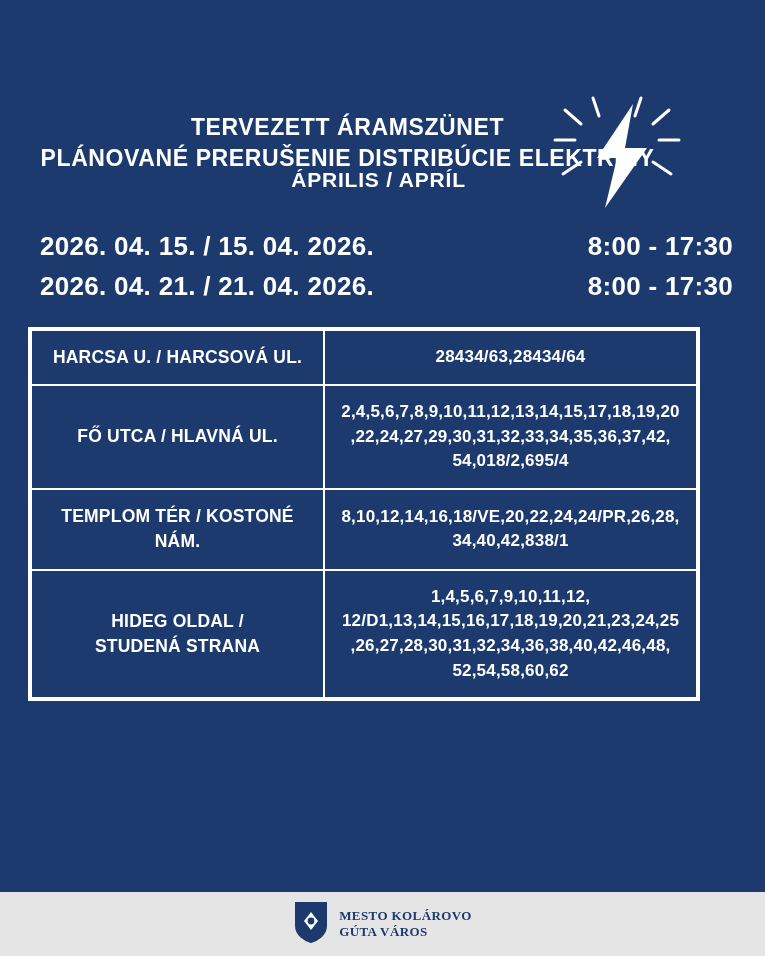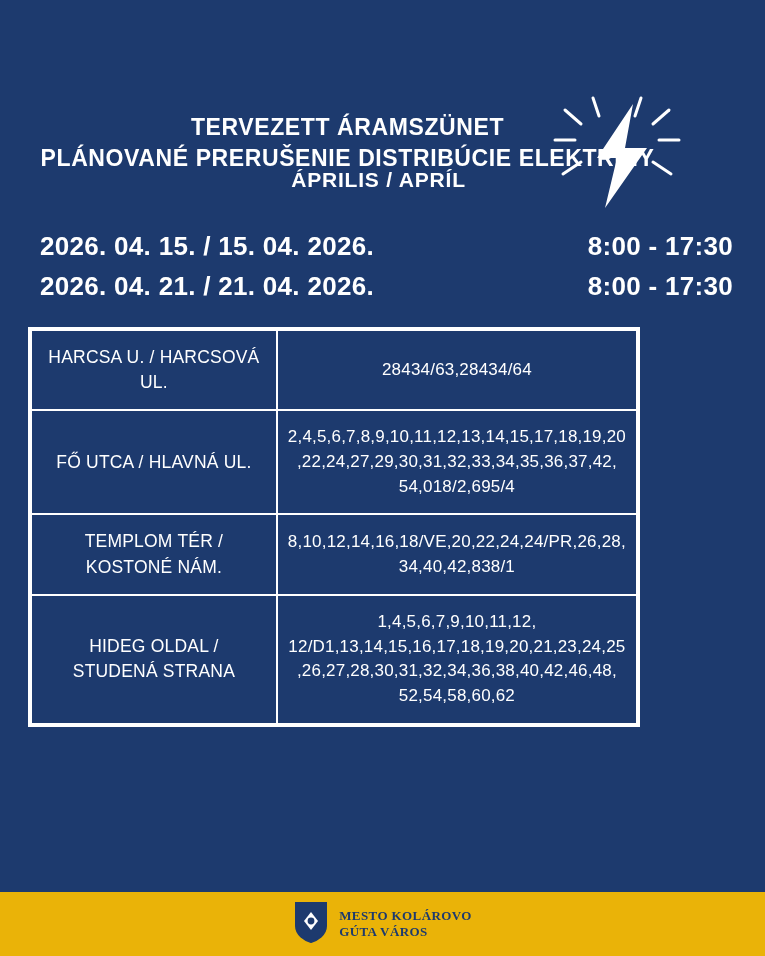--- a/index.html
+++ b/index.html
@@ -73,22 +73,23 @@
     line-height: 1.55;
   }
   .date-left { letter-spacing: 0.3px; }
   .date-right { letter-spacing: 0.3px; }
 
   
   .table {
     margin: 20px 28px 0 28px;
     border: 2px solid #ffffff;
     border-collapse: collapse;
-    width: 612px;
+    width: 672px;
     box-sizing: border-box;
+    font-weight: bold;
   }
   table.grid {
     border-collapse: collapse;
     width: 100%;
   }
   table.grid td {
     border: 2px solid #ffffff;
     padding: 14px 10px;
     text-align: center;
     vertical-align: middle;
@@ -106,21 +107,21 @@
   }
   .cell-line { display: block; }
 
   
   .footer {
     position: absolute;
     left: 0;
     right: 0;
     bottom: 0;
     height: 64px;
-    background: #eab308;
+    background: #e5e5e5;
   }
   .footer-inner {
     height: 100%;
     display: flex;
     align-items: center;
     justify-content: center;
     gap: 26px;
   }
   .brand {
     display: flex;

